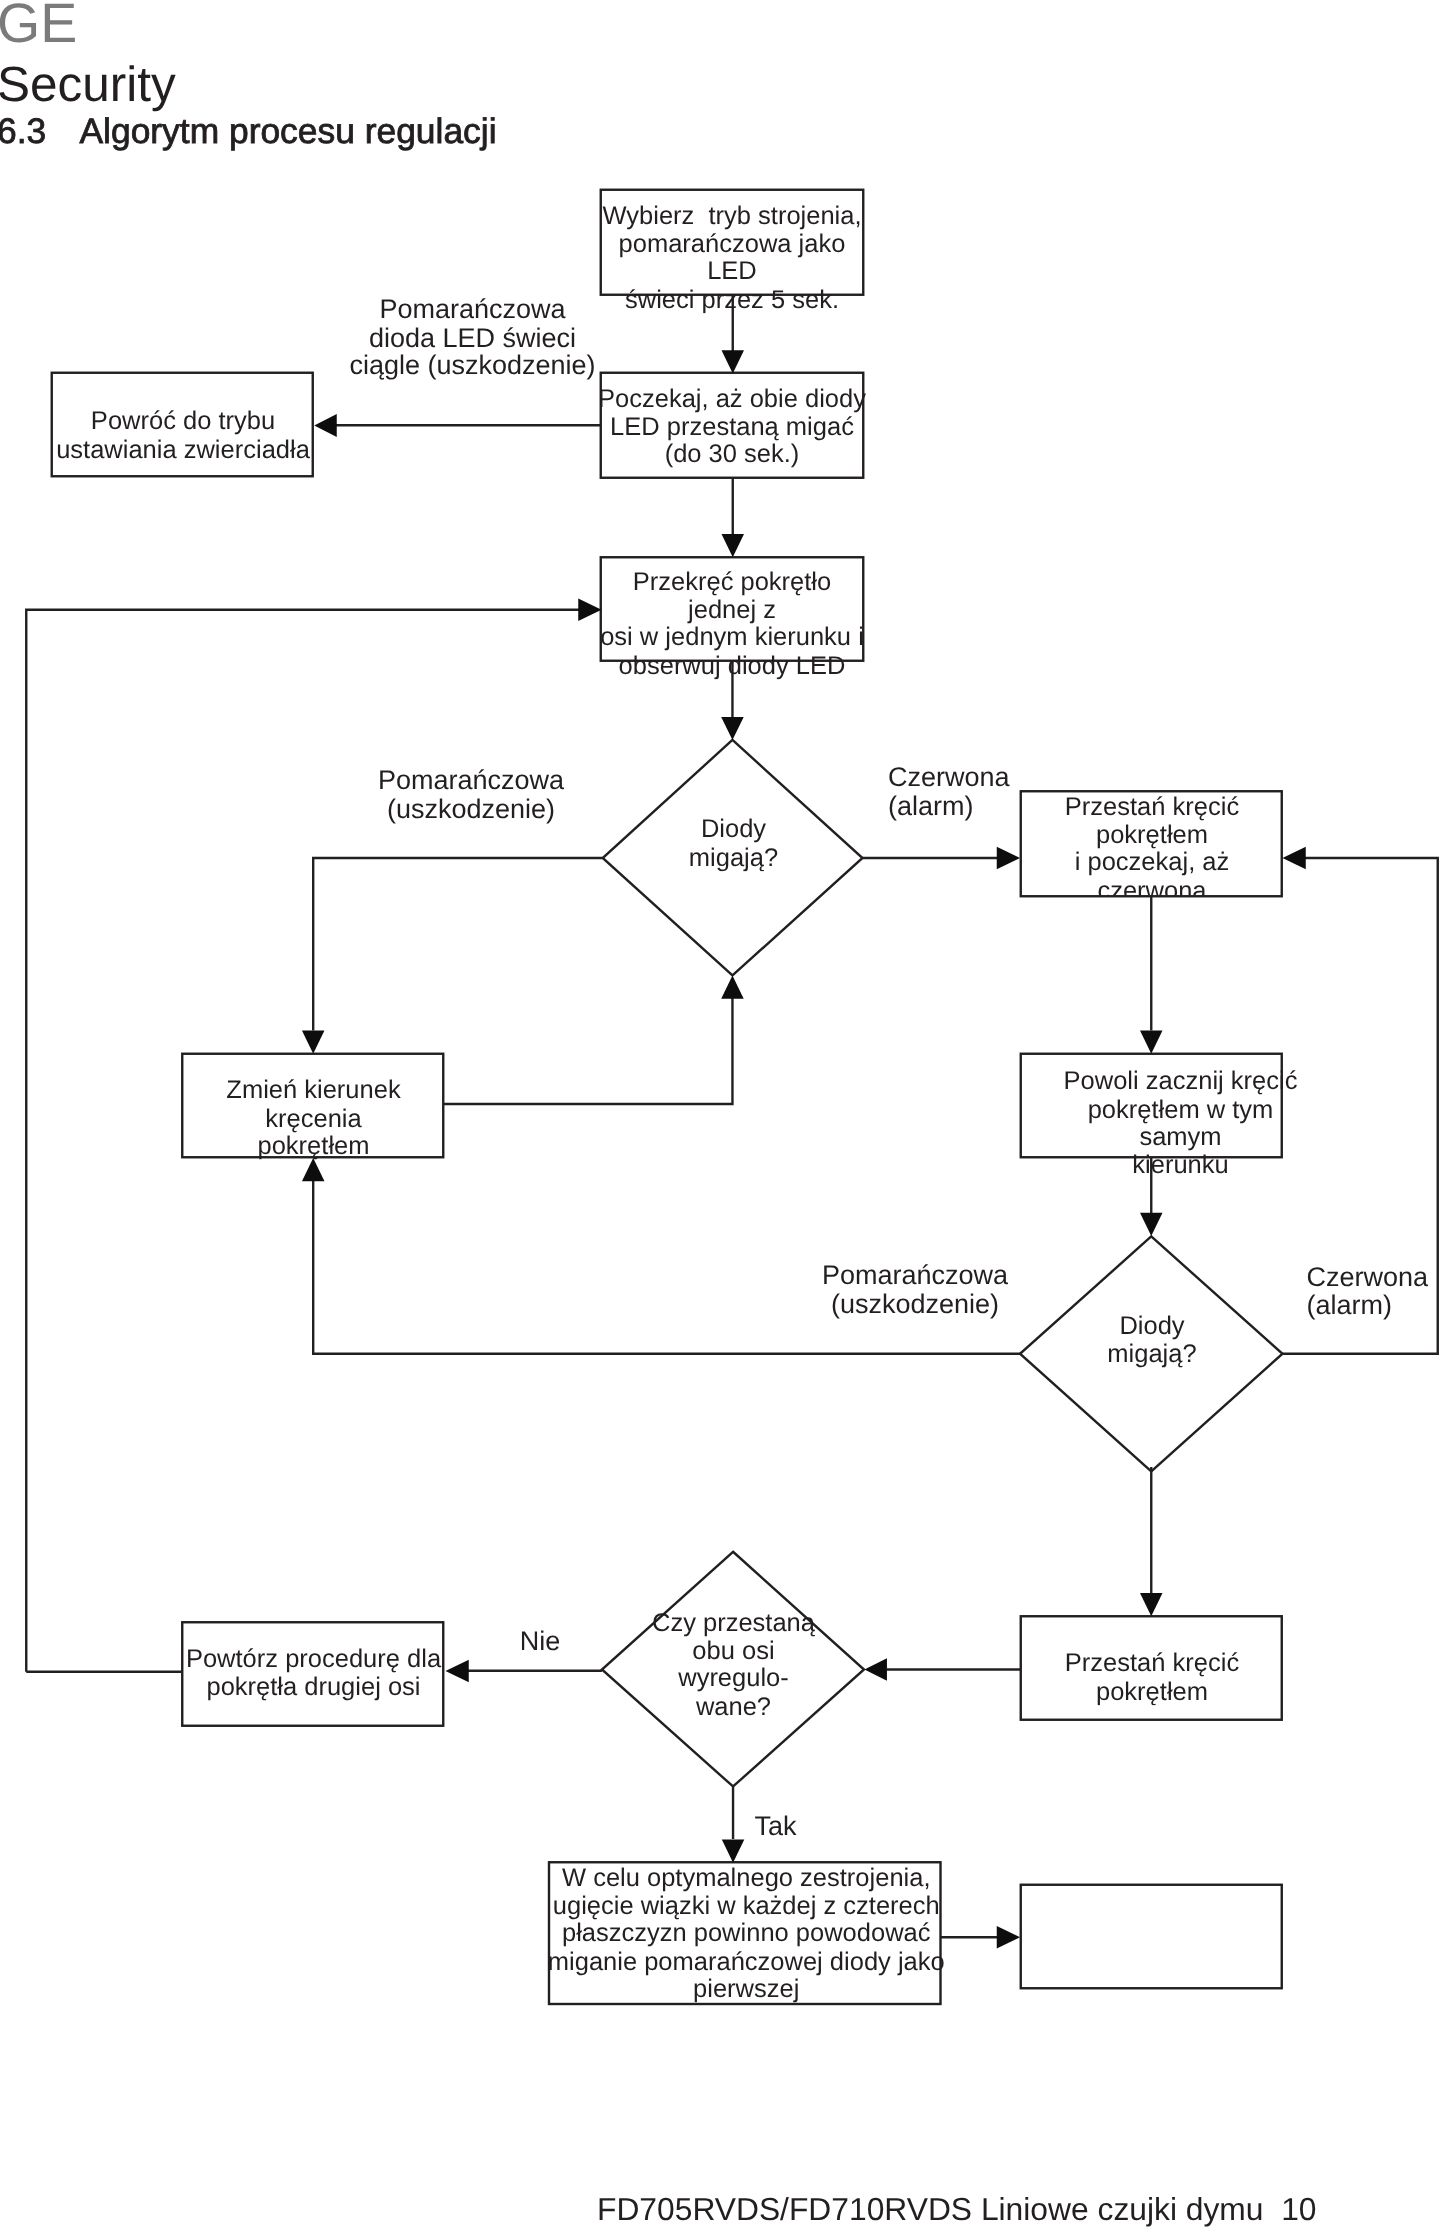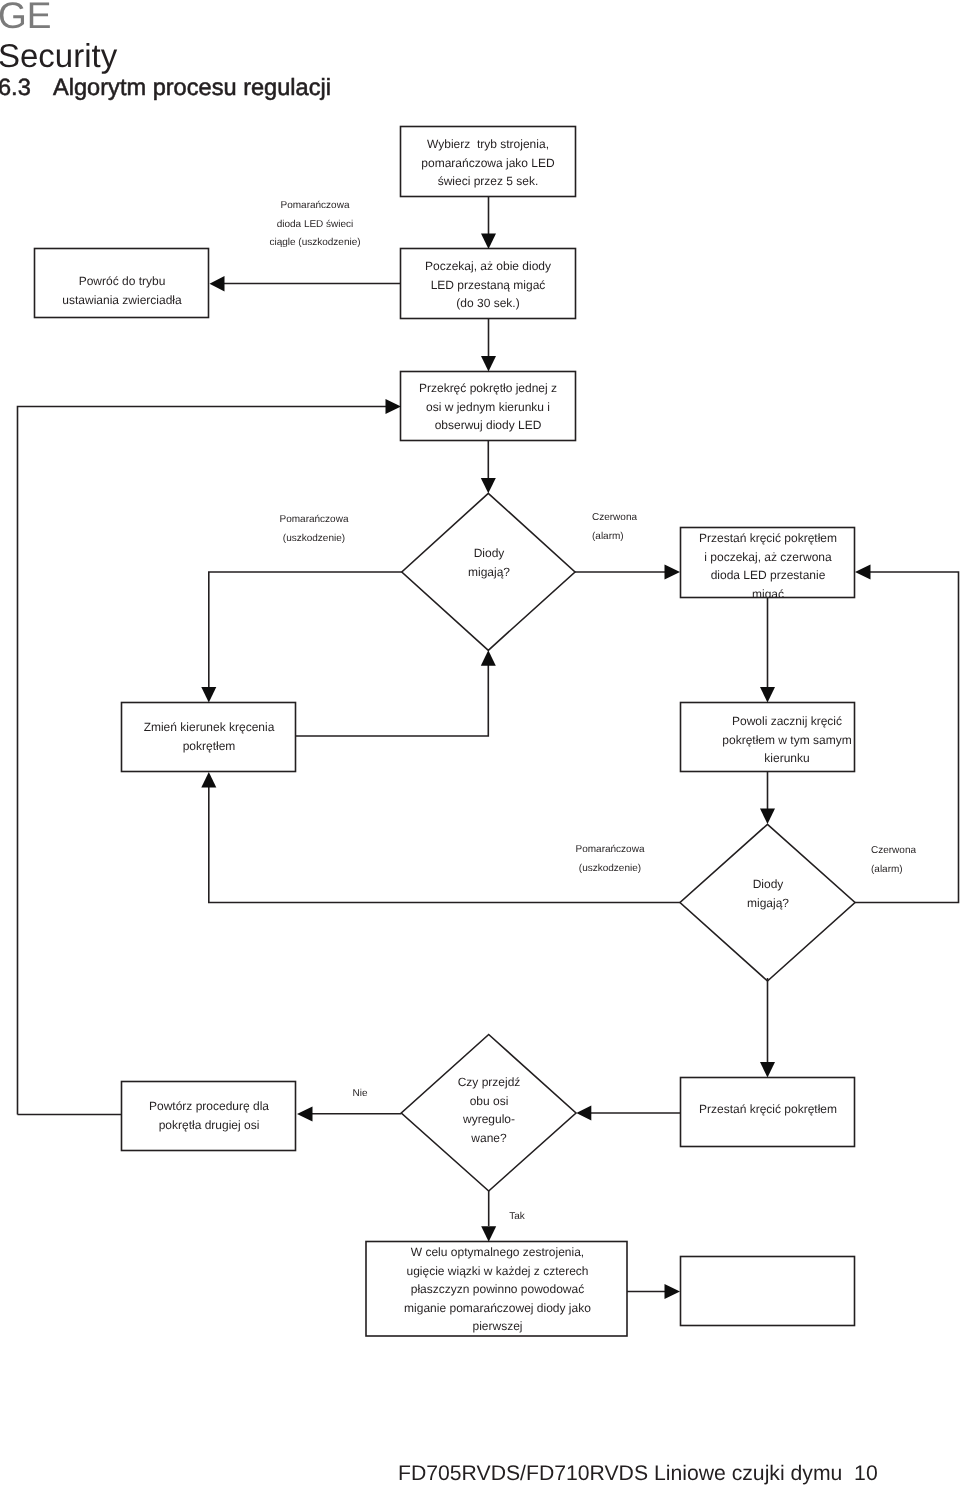--- a/index.html
+++ b/index.html
@@ -8,22 +8,22 @@
   #logo-ge{position:absolute;left:-2px;top:-3px;font-size:37px;color:#7b7b7b;line-height:1;}
   #logo-sec{position:absolute;left:-2px;top:39px;font-size:33px;color:#231f20;line-height:1;}
   #heading{position:absolute;left:-2px;top:77px;font-size:23.6px;font-weight:normal;color:#231f20;line-height:1;-webkit-text-stroke:0.55px #231f20;}
   #heading .num{display:inline-block;width:55px;}
   #footer{position:absolute;left:398px;top:1463px;font-size:21.2px;color:#231f20;line-height:1;}
   svg{position:absolute;left:0;top:0;}
   .nbox{fill:#fff;stroke:#231f20;stroke-width:1.6;}
   .dia{fill:#fff;stroke:#231f20;stroke-width:1.6;}
   .ln{stroke:#231f20;stroke-width:1.6;fill:none;}
   .ar{fill:#0d0d0d;}
-  .nt{position:absolute;font-size:12px;line-height:18.5px;color:#231f20;text-align:center;overflow:hidden;}
-  .el{position:absolute;font-size:10px;line-height:18.5px;color:#231f20;text-align:center;white-space:nowrap;}
+  .nt{position:absolute;font-size:17px;line-height:18.5px;color:#231f20;text-align:center;overflow:hidden;}
+  .el{position:absolute;font-size:18px;line-height:18.5px;color:#231f20;text-align:center;white-space:nowrap;}
 
 </style>
 </head>
 <body>
 
 <div class="page">
 <svg id="chart" width="960" height="1488" viewBox="0 0 960 1488">
 
   <rect class="nbox" x="400.5" y="126.5" width="175" height="70"></rect>
   <rect class="nbox" x="400.5" y="248.5" width="175" height="70"></rect>
@@ -140,21 +140,21 @@
     <div>migają?</div>
   </div>
   <div class="nt" style="left:679px;top:1100px;width:178px;">
     <div>Przestań kręcić pokrętłem</div>
   </div>
   <div class="nt" style="left:120px;top:1097px;width:178px;">
     <div>Powtórz procedurę dla</div>
     <div>pokrętła drugiej osi</div>
   </div>
   <div class="nt" style="left:419px;top:1073px;width:140px;">
-    <div>Czy przejdź</div>
+    <div>Czy przestaną</div>
     <div>obu osi</div>
     <div>wyregulo-</div>
     <div>wane?</div>
   </div>
   <div class="nt" style="left:365px;top:1243px;width:265px;">
     <div>W celu optymalnego zestrojenia,</div>
     <div>ugięcie wiązki w każdej z czterech</div>
     <div>płaszczyzn powinno powodować</div>
     <div>miganie pomarańczowej diody jako</div>
     <div>pierwszej</div>

